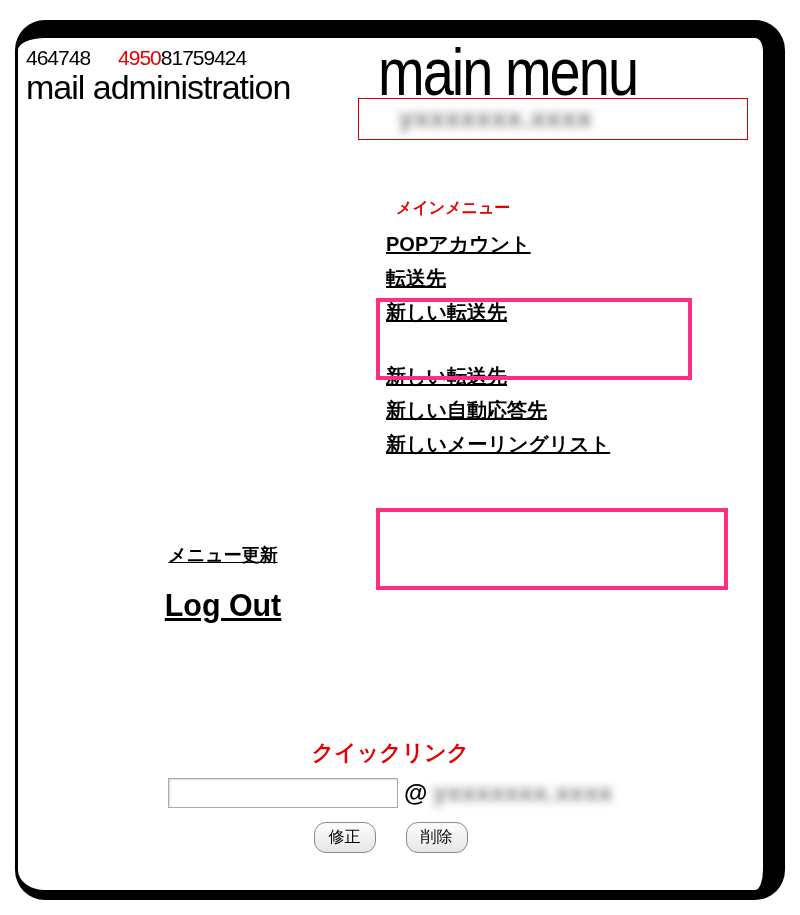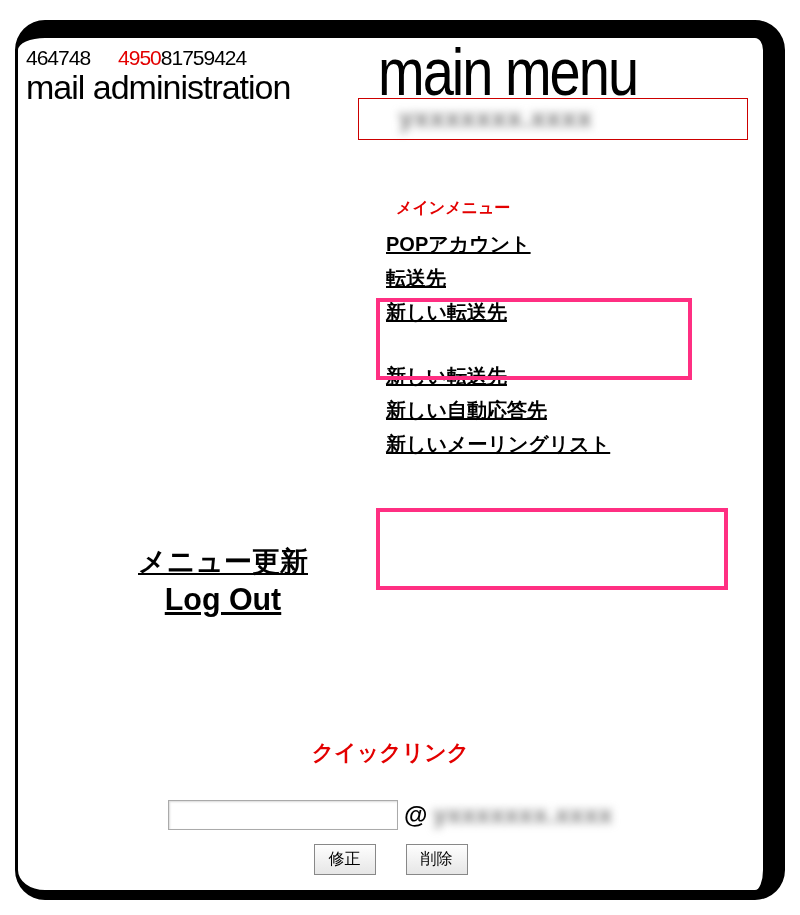--- a/index.html
+++ b/index.html
@@ -143,40 +143,40 @@
     left: 90px;
     text-align: center;
     width: 230px;
   }
   .side-links a {
     display: block;
     color: #000;
     font-weight: bold;
     text-decoration: underline;
   }
-  .side-links a.jp { font-size: 28px; margin-bottom: 0; }
+  .side-links a.jp { font-size: 18px; margin-bottom: 20px; }
   .side-links a.logout {
     font-family: Arial, sans-serif;
     font-size: 32px;
     transform: scaleX(0.95);
   }
 
   
   .quick-block {
     position: absolute;
     top: 700px;
     left: 0;
     width: 100%;
     text-align: center;
   }
   .quick-heading {
     color: #e30000;
     font-size: 22px;
     font-weight: bold;
-    margin-bottom: 32px;
+    margin-bottom: 10px;
   }
   .quick-row {
     display: inline-flex;
     align-items: center;
     gap: 6px;
   }
   .quick-input {
     width: 230px;
     height: 30px;
     border: 1px solid #aaa;
@@ -199,21 +199,21 @@
   .btn-row {
     margin-top: 14px;
     display: flex;
     justify-content: center;
     gap: 30px;
   }
   .btn {
     font-size: 16px;
     padding: 4px 14px;
     border: 1px solid #888;
-    border-radius: 0;
+    border-radius: 12px;
     background: linear-gradient(#fefefe,#e6e6e6);
     cursor: pointer;
     font-family: inherit;
   }
 
   .gap { height: 26px; }
 </style>
 </head>
 <body>
 

